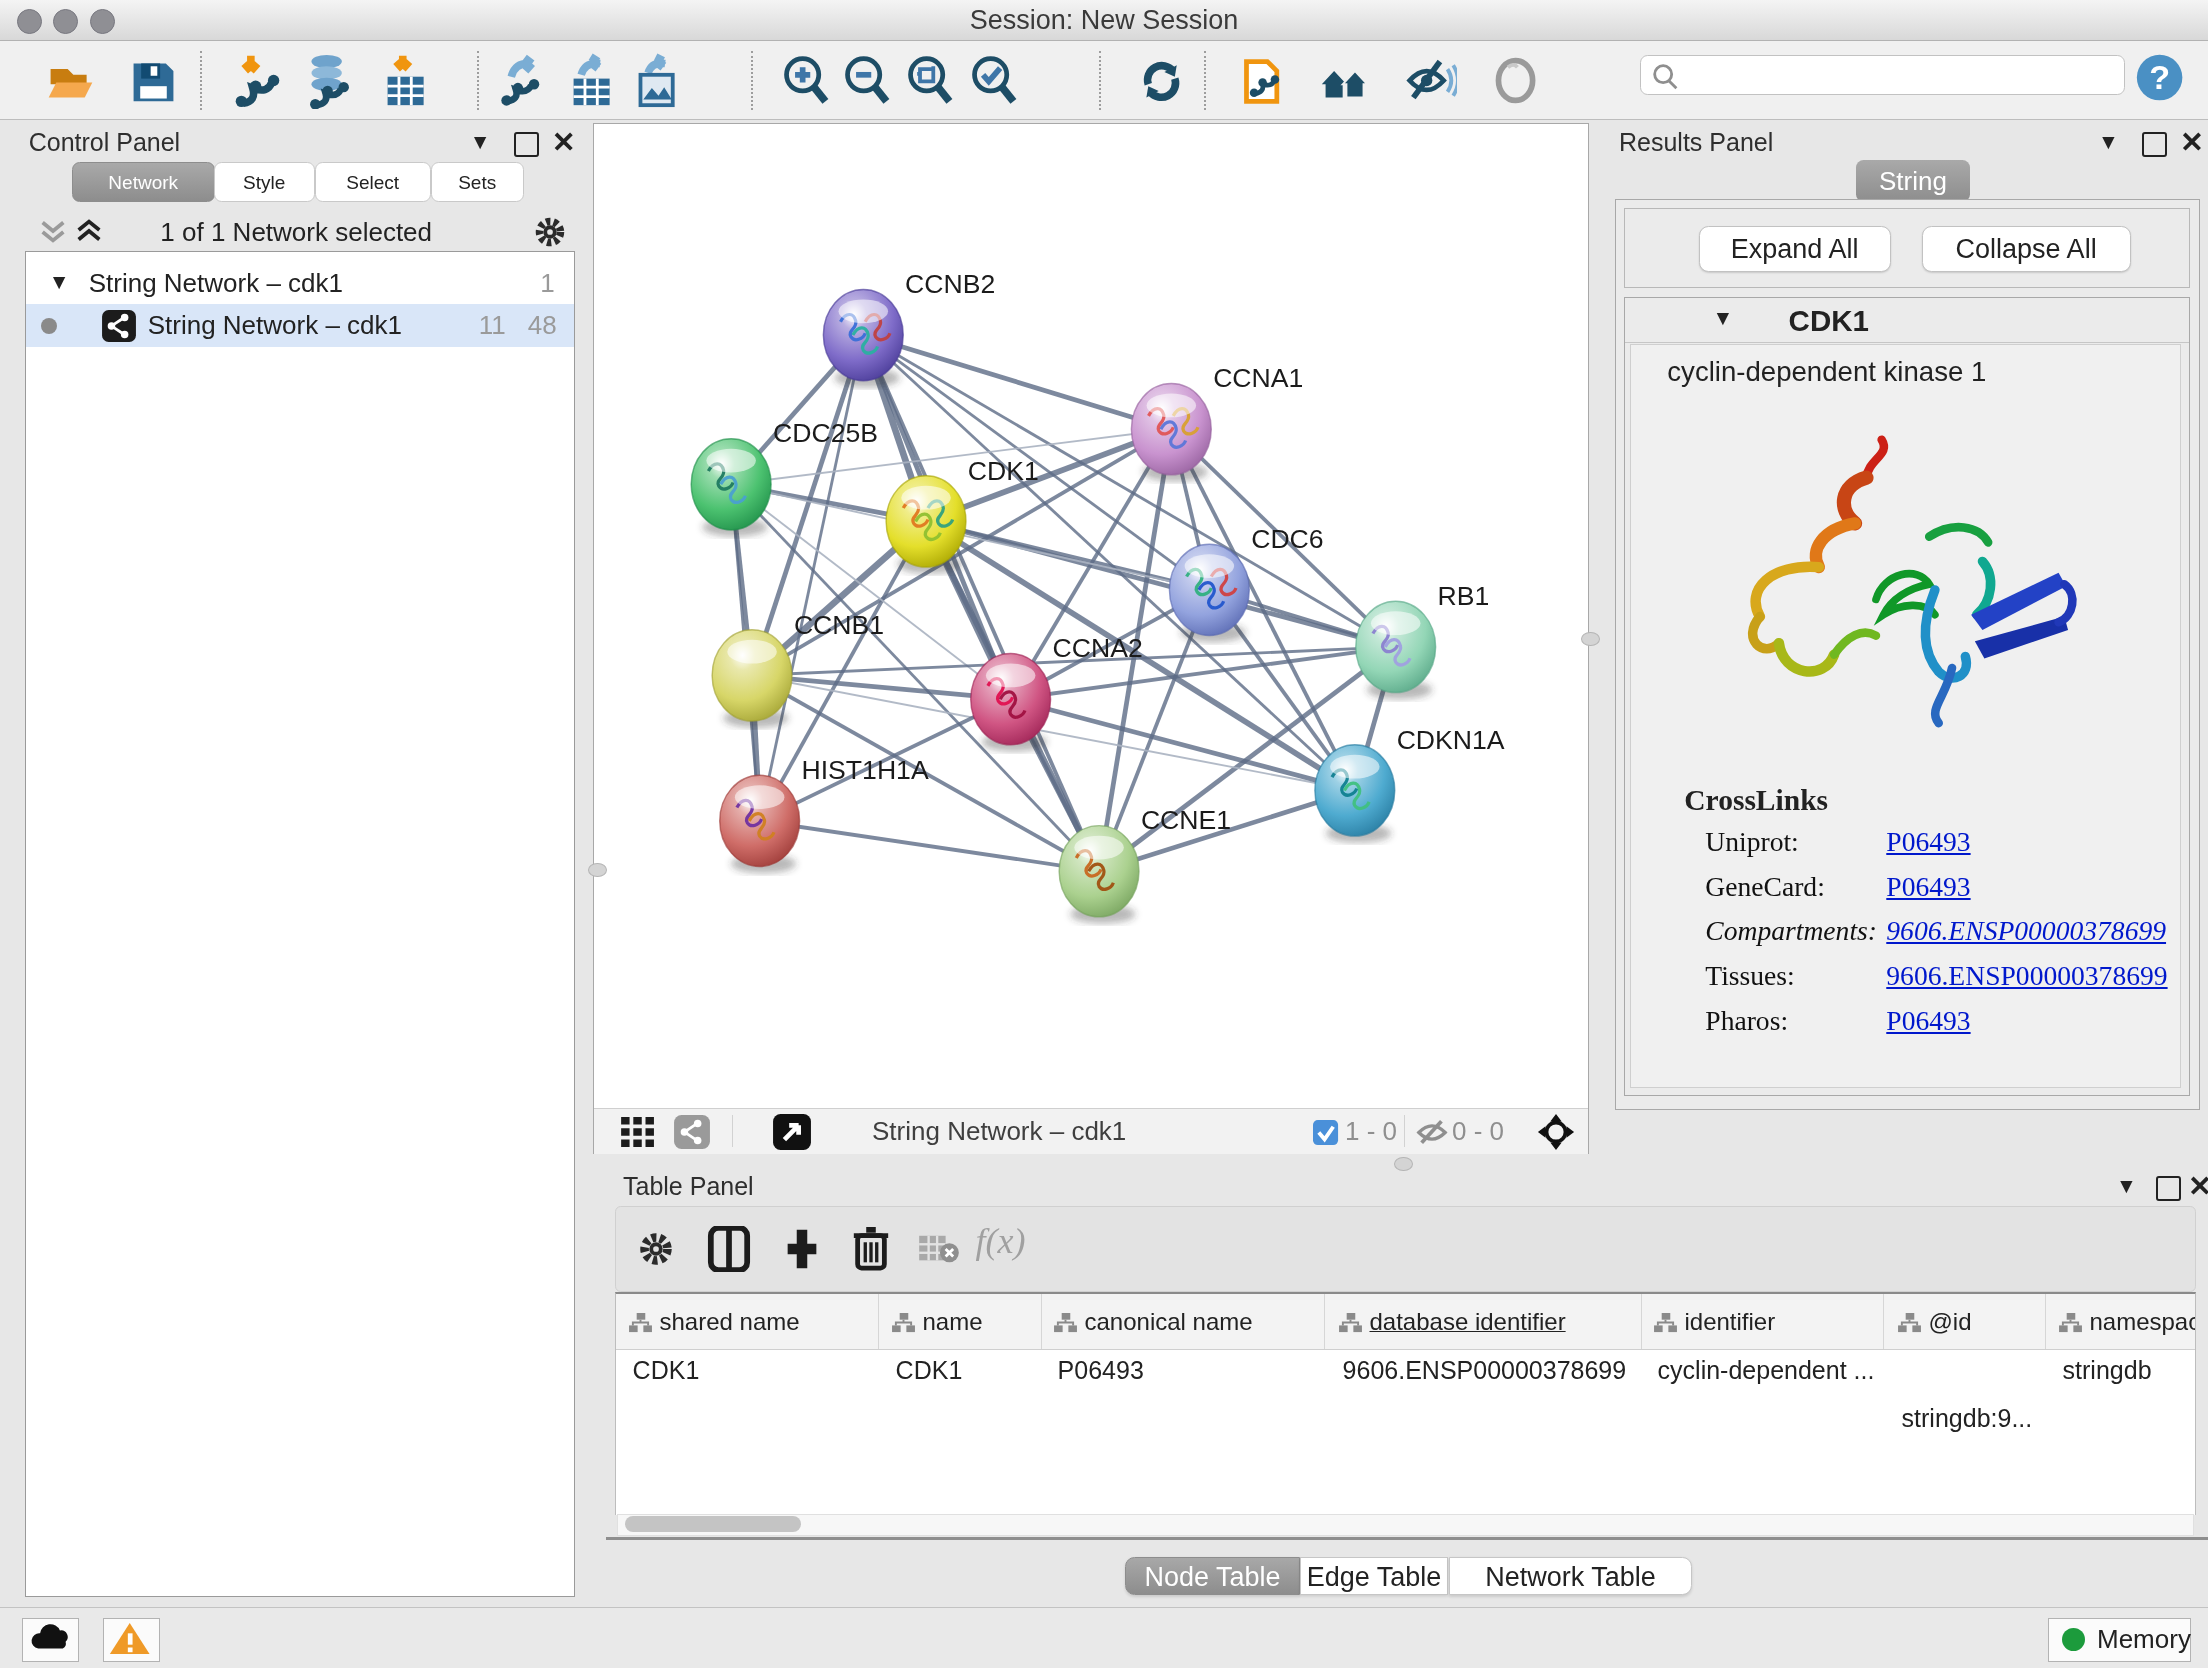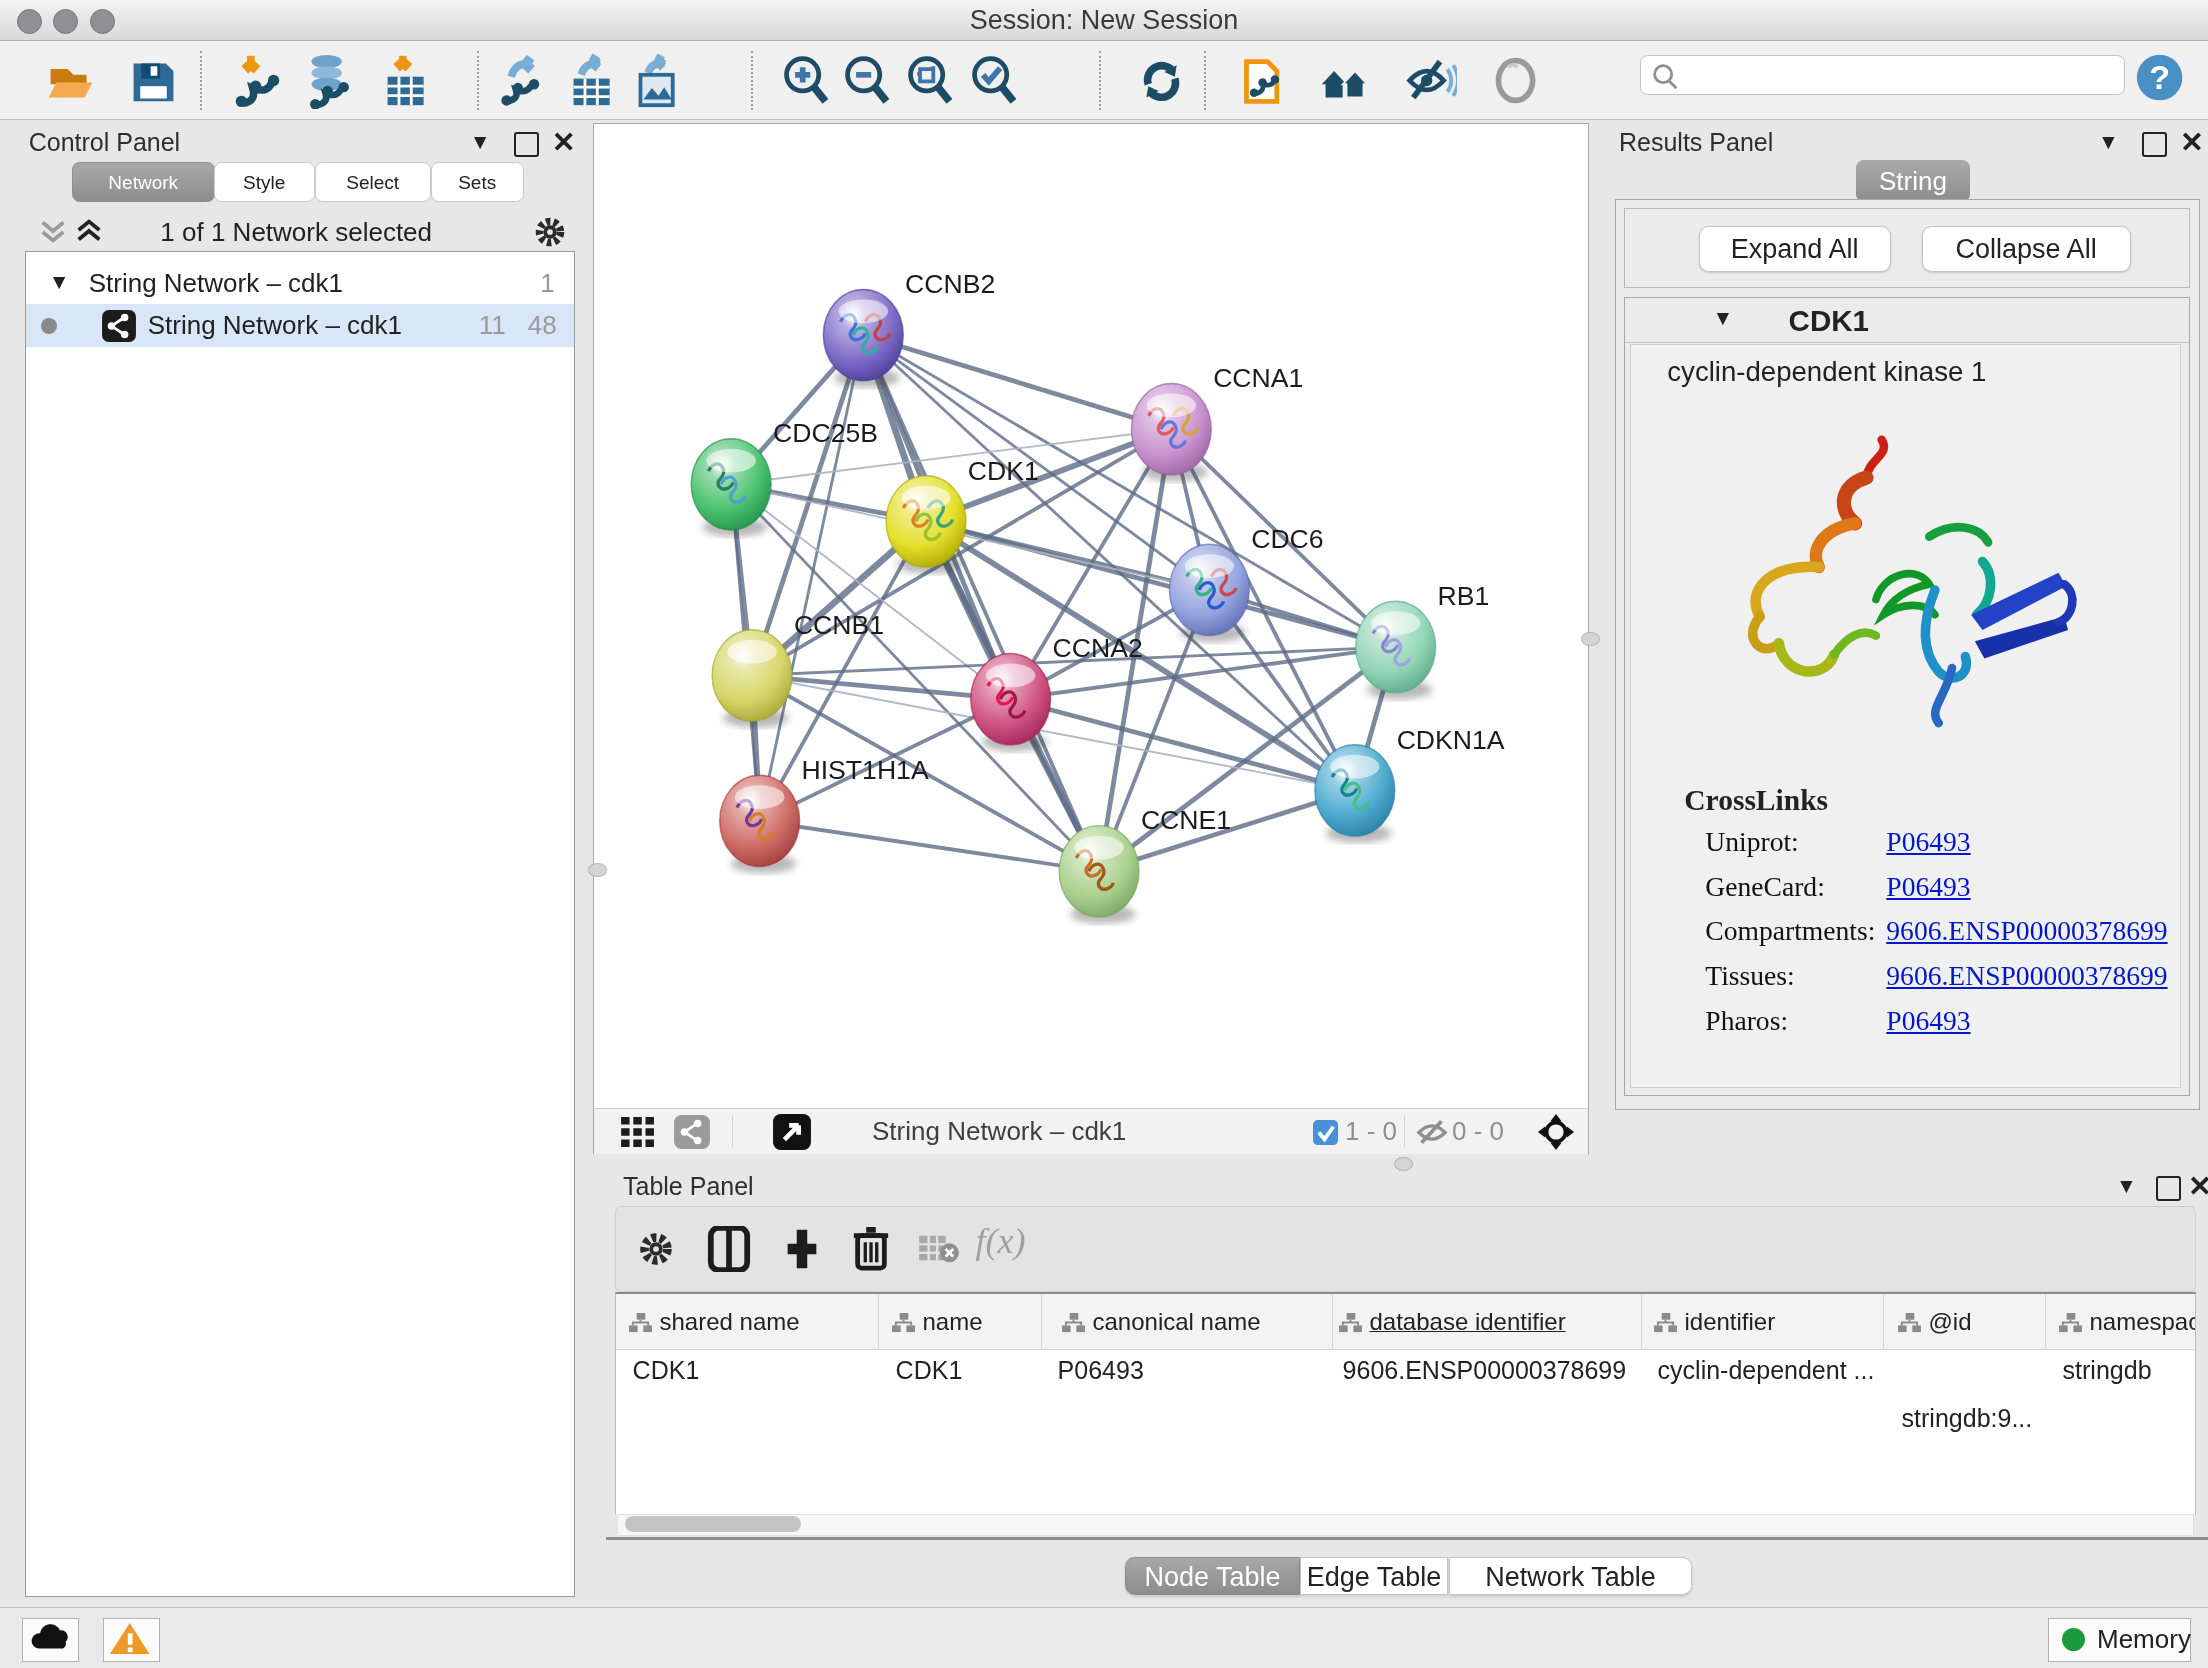--- a/index.html
+++ b/index.html
@@ -575,21 +575,21 @@
         <span class="abs" style="left:53px;top:439px;font-family:'Liberation Serif',serif;font-size:29.5px;font-weight:bold">CrossLinks</span>
         <div id="xl-rows" class="abs" style="left:0;top:481px;width:100%;height:247px">
             <div class="xl-row" style="top: 0px;">
               <span class="xl-label">Uniprot:</span>
               <a class="xl-link">P06493</a>
             </div>
             <div class="xl-row" style="top: 45px;">
               <span class="xl-label">GeneCard:</span>
               <a class="xl-link">P06493</a>
             </div>
-            <div class="xl-row" style="top: 89px;">
+            <div class="xl-row" style="top: 89px; font-style: italic;">
               <span class="xl-label">Compartments:</span>
               <a class="xl-link">9606.ENSP00000378699</a>
             </div>
             <div class="xl-row" style="top: 134px;">
               <span class="xl-label">Tissues:</span>
               <a class="xl-link">9606.ENSP00000378699</a>
             </div>
             <div class="xl-row" style="top: 179px;">
               <span class="xl-label">Pharos:</span>
               <a class="xl-link">P06493</a>
@@ -658,21 +658,21 @@
             <path d="M12 7 v3 M4 13 v-3 h16 v3" stroke="#8a8a8a" stroke-width="2" fill="none"></path>
           </svg><span>shared name</span></div>
         <div class="th" style="left: 263px; width: 163px;"><svg width="23" height="21" style="vertical-align:-3.8px;margin:0 7.6px 0 13.3px" viewBox="0 0 24 22">
             <g fill="#8a8a8a">
               <rect x="8" y="0" width="9" height="7"></rect>
               <rect x="0" y="13" width="9" height="7"></rect>
               <rect x="15" y="13" width="9" height="7"></rect>
             </g>
             <path d="M12 7 v3 M4 13 v-3 h16 v3" stroke="#8a8a8a" stroke-width="2" fill="none"></path>
           </svg><span>name</span></div>
-        <div class="th" style="left: 425px; width: 284px; margin-left: 8px;"><svg width="23" height="21" style="vertical-align:-3.8px;margin:0 7.6px 0 13.3px" viewBox="0 0 24 22">
+        <div class="th" style="left: 425px; width: 284px;"><svg width="23" height="21" style="vertical-align:-3.8px;margin:0 7.6px 0 13.3px" viewBox="0 0 24 22">
             <g fill="#8a8a8a">
               <rect x="8" y="0" width="9" height="7"></rect>
               <rect x="0" y="13" width="9" height="7"></rect>
               <rect x="15" y="13" width="9" height="7"></rect>
             </g>
             <path d="M12 7 v3 M4 13 v-3 h16 v3" stroke="#8a8a8a" stroke-width="2" fill="none"></path>
           </svg><span>canonical name</span></div>
         <div class="th" style="left: 710px; width: 316px; text-decoration: underline;"><svg width="23" height="21" style="vertical-align:-3.8px;margin:0 7.6px 0 13.3px" viewBox="0 0 24 22">
             <g fill="#8a8a8a">
               <rect x="8" y="0" width="9" height="7"></rect>

